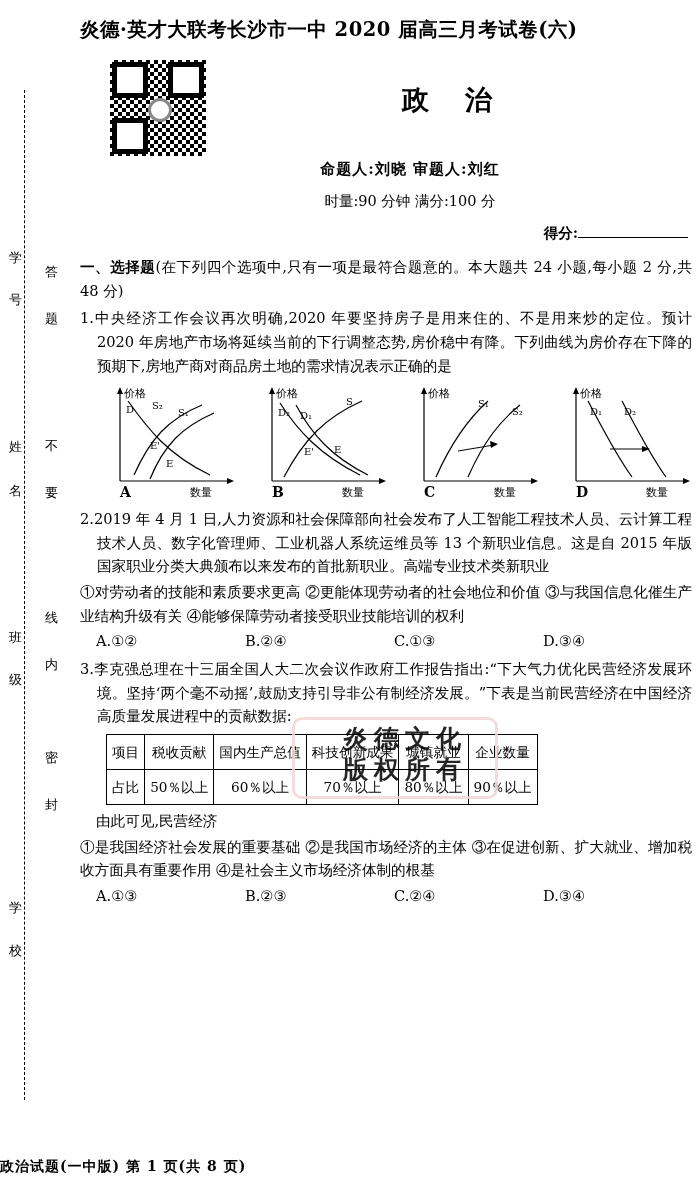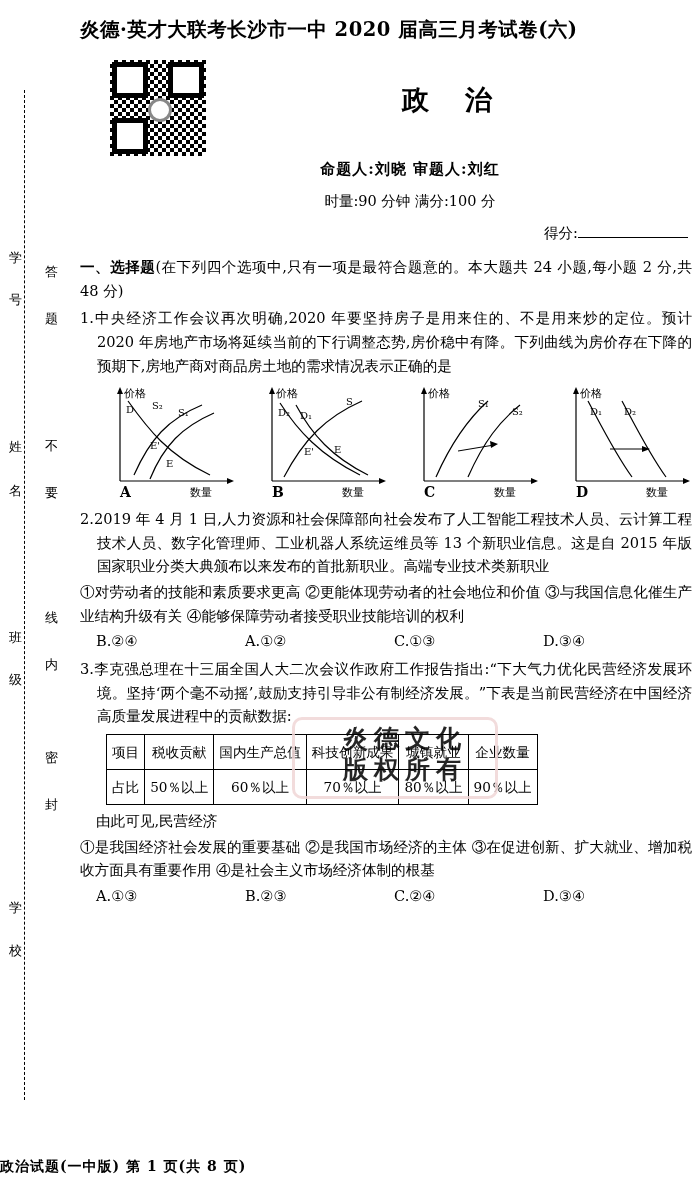--- a/index.html
+++ b/index.html
@@ -74,21 +74,21 @@
   }
   .makers{
     position:absolute;left:210px;top:160px;width:400px;
     text-align:center;font-size:15px;font-weight:bold;letter-spacing:1px;
   }
   .timescore{
     position:absolute;left:210px;top:192px;width:400px;
     text-align:center;font-size:14.5px;
   }
   .score{
-    position:absolute;right:12px;top:222px;font-size:14.5px;font-weight:normal;
+    position:absolute;right:12px;top:222px;font-size:14.5px;font-weight:bold;
   }
   .score .ul{display:inline-block;width:110px;border-bottom:1px solid #000;height:15px;}
 
   
   .content{position:absolute;left:80px;top:255px;width:612px;font-size:14.6px;line-height:1.62;}
   .p{margin:0 0 2px 0;text-align:justify;}
   .sec1{font-weight:bold;}
   .qblock{margin-top:4px;}
   .hang{padding-left:17px;text-indent:-17px;}
   .opts{display:flex;margin:2px 0 0 16px;}
@@ -239,22 +239,22 @@
           <line x1="56" y1="66" x2="92" y2="66" stroke="#000" stroke-width="1"></line>
           <polygon points="96,66 88,63 88,69" fill="#000"></polygon>
         </svg>
         <span class="clabel" style="left:22px;">D</span>
       </div>
     </div>
 
     <p class="p hang qblock">2.2019 年 4 月 1 日,人力资源和社会保障部向社会发布了人工智能工程技术人员、云计算工程技术人员、数字化管理师、工业机器人系统运维员等 13 个新职业信息。这是自 2015 年版国家职业分类大典颁布以来发布的首批新职业。高端专业技术类新职业</p>
     <p class="p">①对劳动者的技能和素质要求更高    ②更能体现劳动者的社会地位和价值    ③与我国信息化催生产业结构升级有关    ④能够保障劳动者接受职业技能培训的权利</p>
     <div class="opts">
+      <span>A.①②</span>
       <span>B.②④</span>
-      <span>A.①②</span>
       <span>C.①③</span>
       <span>D.③④</span>
     </div>
 
     <p class="p hang qblock">3.李克强总理在十三届全国人大二次会议作政府工作报告指出:“下大气力优化民营经济发展环境。坚持‘两个毫不动摇’,鼓励支持引导非公有制经济发展。”下表是当前民营经济在中国经济高质量发展进程中的贡献数据:</p>
 
     <table class="tbl">
       <tbody>
           <tr>
         <td class="hd">项目</td>

